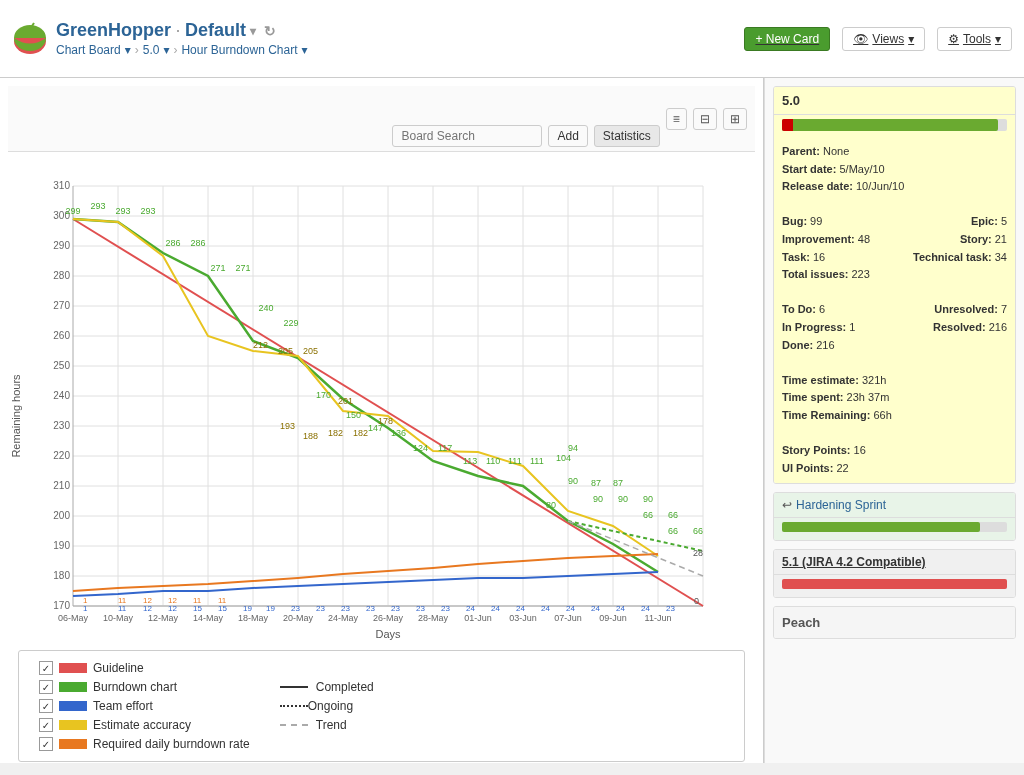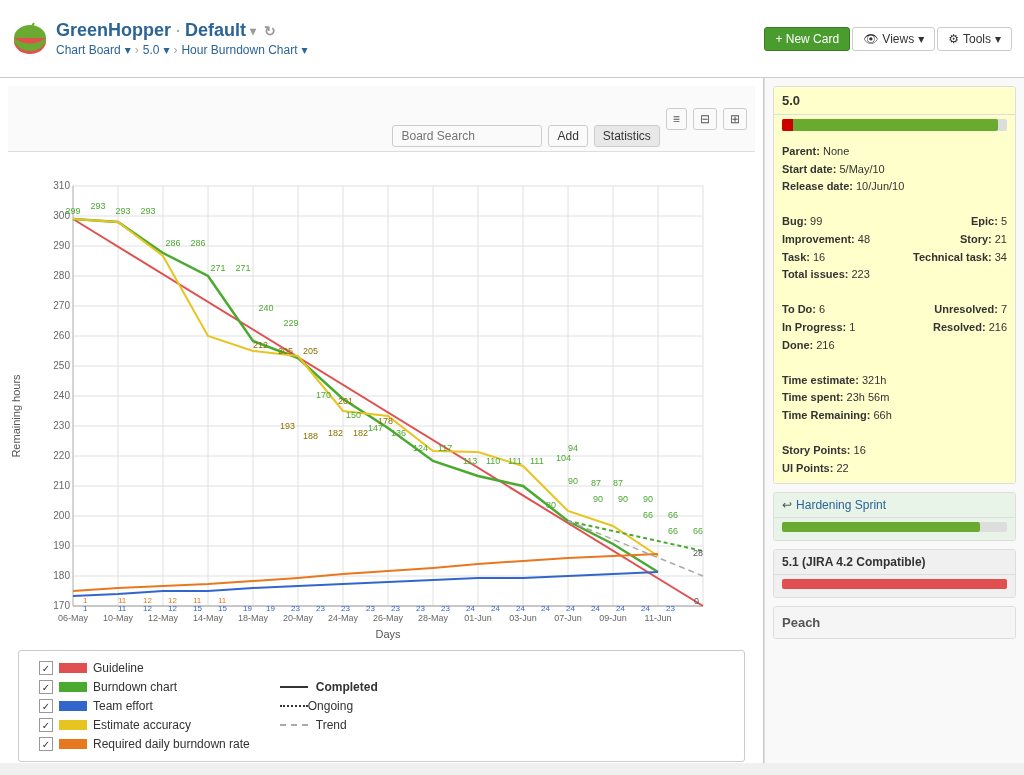--- a/index.html
+++ b/index.html
@@ -5,21 +5,21 @@
     * { box-sizing: border-box; margin: 0; padding: 0; }
     body { font-family: Arial, sans-serif; font-size: 12px; background: #f0f0f0; color: #333; width: 1024px; height: 775px; overflow: hidden; }
 
     
     #header { background: #fff; border-bottom: 1px solid #ccc; padding: 6px 12px; display: flex; align-items: center; justify-content: space-between; height: 78px; }
     #header-left { display: flex; align-items: center; gap: 8px; }
     #logo { width: 36px; height: 36px; }
     #app-title { font-size: 20px; font-weight: bold; color: #2c6496; display: flex; align-items: center; gap: 4px; }
     #sub-nav { font-size: 12px; color: #555; display: flex; gap: 4px; align-items: center; margin-top: 2px; }
     #sub-nav a { color: #2c6496; text-decoration: none; }
-    #header-right { display: flex; align-items: center; gap: 2px; }
+    #header-right { display: flex; align-items: center; gap: 12px; text-decoration: underline; }
     .header-btn { background: none; border: 1px solid #ccc; border-radius: 3px; padding: 4px 10px; font-size: 12px; cursor: pointer; color: #333; display: flex; align-items: center; gap: 4px; }
     .header-btn-new { background: #4a9c2e; color: #fff; border-color: #3a7a22; }
 
     
     #main { display: flex; height: calc(775px - 90px); }
     #chart-area { flex: 1; background: #fff; border-right: 1px solid #ccc; padding: 8px; overflow: hidden; }
     #sidebar { width: 260px; background: #f9f9f9; overflow-y: auto; border-left: 1px solid #ddd; }
 
     
     #toolbar { display: flex; align-items: center; justify-content: flex-end; gap: 6px; padding: 4px 8px; border-bottom: 1px solid #ddd; background: #fafafa; }
@@ -42,21 +42,21 @@
     
     .sprint-panel { border: 1px solid #ddd; margin: 8px; border-radius: 3px; background: #fff; overflow: hidden; }
     .sprint-header { background: #ffffcc; border-bottom: 1px solid #ddd; padding: 6px 8px; font-size: 13px; font-weight: bold; color: #333; }
     .sprint-body { padding: 6px 8px; background: #ffffcc; font-size: 11px; line-height: 1.6; }
     .sprint-bar-container { padding: 4px 8px 6px; background: #ffffcc; }
 
     .hardening-panel { border: 1px solid #ddd; margin: 8px; border-radius: 3px; background: #fff; overflow: hidden; }
     .hardening-header { background: #e8f4e8; border-bottom: 1px solid #ddd; padding: 5px 8px; font-size: 12px; color: #2c6496; display: flex; align-items: center; gap: 4px; }
     .hardening-bar { padding: 4px 8px 8px; background: #e8f4e8; }
 
-    .release-panel { border: 1px solid #ddd; margin: 8px; border-radius: 3px; background: #fff; overflow: hidden; }
+    .release-panel { border: 1px solid #ddd; margin: 8px; border-radius: 3px; background: #fff; overflow: hidden; text-decoration: underline; }
     .release-header { background: #f0f0f0; border-bottom: 1px solid #ddd; padding: 5px 8px; font-size: 12px; color: #333; font-weight: bold; }
     .release-bar { padding: 4px 8px 8px; background: #f0f0f0; }
 
     .peach-panel { border: 1px solid #ddd; margin: 8px; border-radius: 3px; background: #fff; overflow: hidden; }
     .peach-header { background: #f5f5f5; padding: 8px; font-size: 13px; color: #555; font-weight: bold; }
   </style>
 </head>
 <body>
 
 <div id="header">
@@ -314,21 +314,21 @@
           <div style="width:28px;height:10px;background:#e8c420;"></div>
           <span>Estimate accuracy</span>
         </div>
         <div class="legend-item">
           <div class="legend-check" style="width:14px;height:14px;border:1px solid #999;background:#fff;display:flex;align-items:center;justify-content:center;font-size:10px;">✓</div>
           <div style="width:28px;height:10px;background:#e87820;"></div>
           <span>Required daily burndown rate</span>
         </div>
       </div>
       <div id="legend-right" style="display:flex;flex-direction:column;gap:5px;justify-content:center;">
-        <div class="legend-line" style="display:flex;align-items:center;gap:8px;font-weight:bold;">
+        <div class="legend-line" style="display:flex;align-items:center;gap:8px;">
           <div style="width:28px;height:2px;background:#333;"></div>
           <span>Completed</span>
         </div>
         <div class="legend-line" style="display:flex;align-items:center;gap:0;">
           <div style="width:28px;height:0;border-top:2px dotted #333;"></div>
           <span>Ongoing</span>
         </div>
         <div class="legend-line" style="display:flex;align-items:center;gap:8px;">
           <div style="width:28px;height:0;border-top:2px dashed #aaa;"></div>
           <span>Trend</span>
@@ -372,21 +372,21 @@
           <span><strong>To Do:</strong> <span>6</span></span>
           <span><strong>Unresolved:</strong> <span>7</span></span>
         </div>
         <div style="display:flex;justify-content:space-between;">
           <span><strong>In Progress:</strong> <span>1</span></span>
           <span><strong>Resolved:</strong> <span>216</span></span>
         </div>
         <div><strong>Done:</strong> <span>216</span></div>
         <br>
         <div><strong>Time estimate:</strong> <span>321h</span></div>
-        <div><strong>Time spent:</strong> <span>23h 56m</span></div>
+        <div><strong>Time spent:</strong> <span>23h 37m</span></div>
         <div><strong>Time Remaining:</strong> <span>66h</span></div>
         <br>
         <div><strong>Story Points:</strong> <span>16</span></div>
         <div><strong>UI Points:</strong> <span>22</span></div>
       </div>
     </div>
 
     <div class="hardening-panel">
       <div class="hardening-header">
         <span style="color:#555;">↩</span>

